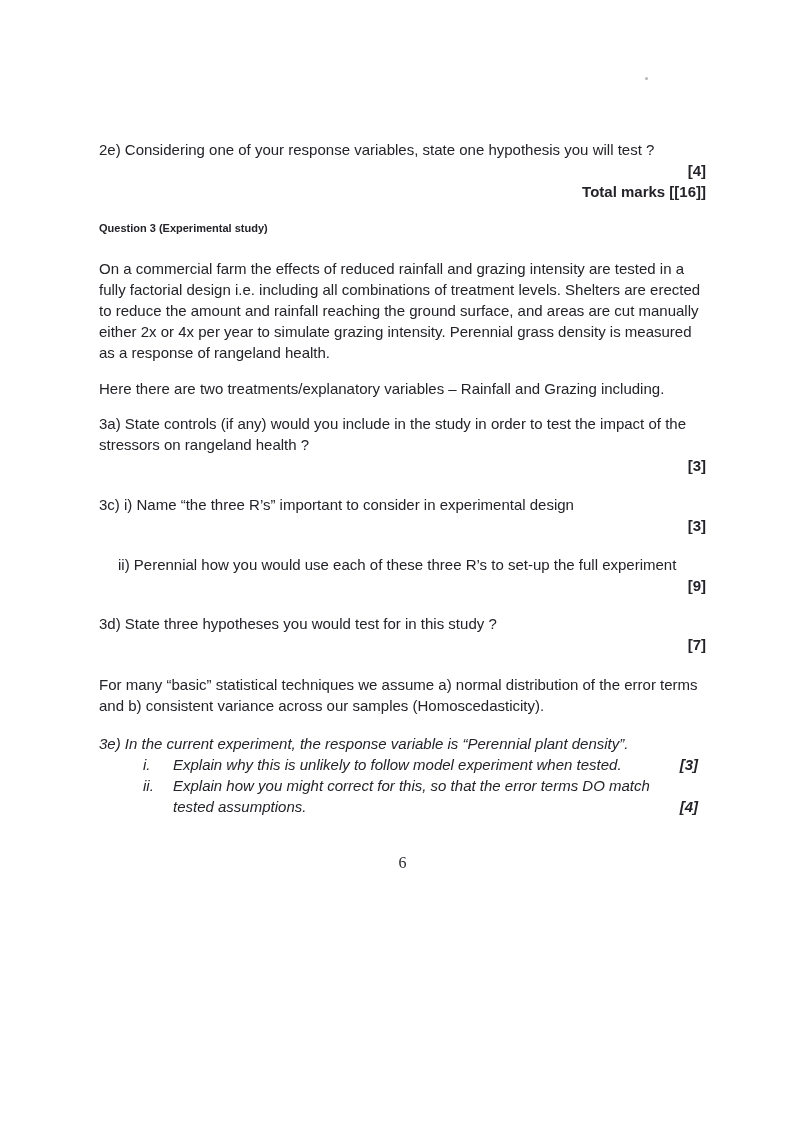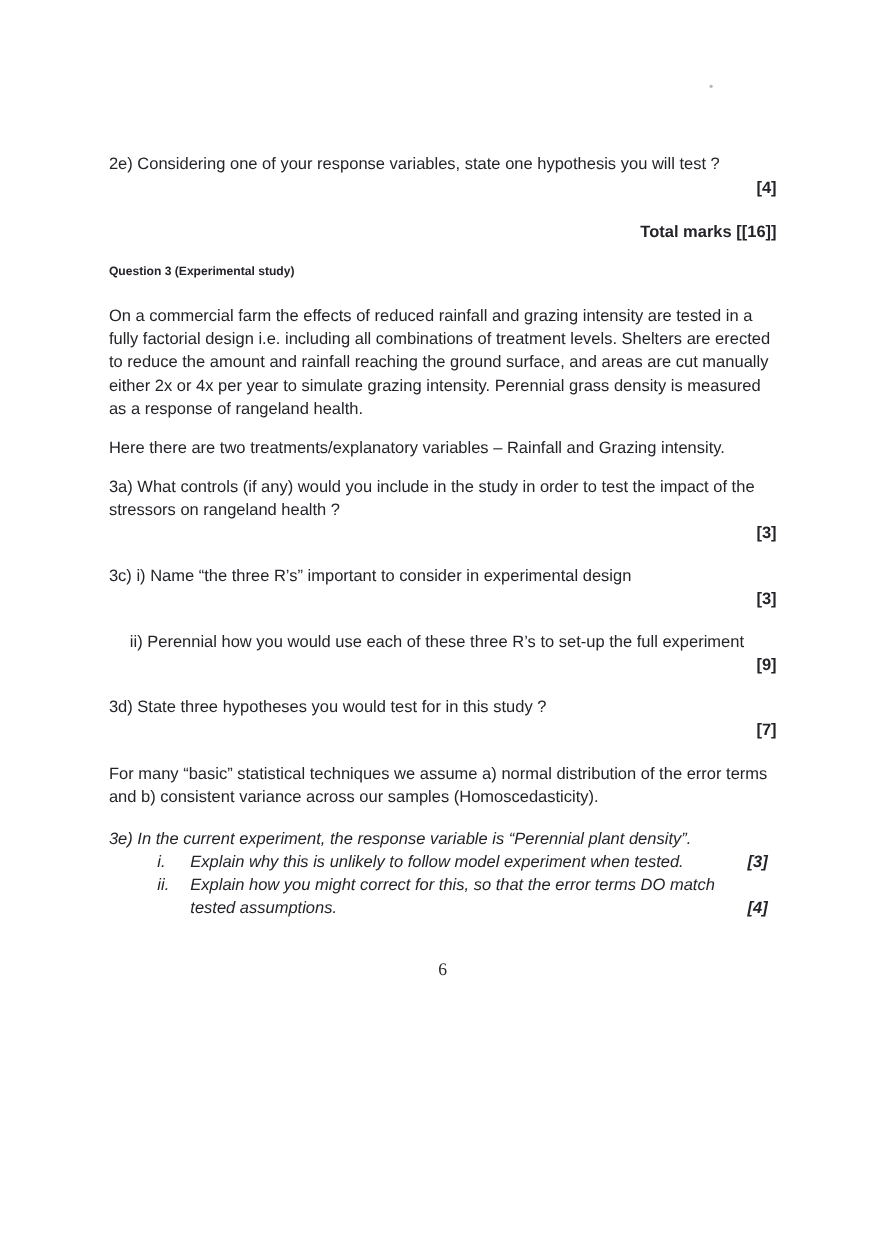--- a/index.html
+++ b/index.html
@@ -33,21 +33,21 @@
   .indent { padding-left: 19px; }
   .marks {
     text-align: right;
     font-weight: bold;
     margin: 0;
   }
   .total-marks {
     text-align: right;
     font-weight: bold;
   }
-  .tm-q2 { margin-top: 19px; }
+  .tm-q2 { }
   .tm-q3 { margin-top: 41px; }
   .qheading {
     font-size: 11px;
     font-weight: bold;
     margin: 16px 0 0 0;
     line-height: 21px;
   }
   .para { margin-top: 19px; }
   .note { margin-top: 15px; }
   .block-3a { margin-top: 14px; }
@@ -96,24 +96,24 @@
       <p class="qtext">2e) Considering one of your response variables, state one hypothesis you will test ?</p>
       <p class="marks">[4]</p>
     </section>
 
     <p class="total-marks tm-q2">Total marks [[16]]</p>
 
     <h2 class="qheading">Question 3 (Experimental study)</h2>
 
     <p class="para">On a commercial farm the effects of reduced rainfall and grazing intensity are tested in a fully factorial design i.e. including all combinations of treatment levels. Shelters are erected to reduce the amount and rainfall reaching the ground surface, and areas are cut manually either 2x or 4x per year to simulate grazing intensity. Perennial grass density is measured as a response of rangeland health.</p>
 
-    <p class="note para">Here there are two treatments/explanatory variables – Rainfall and Grazing intensity.</p>
+    <p class="note para">Here there are two treatments/explanatory variables – Rainfall and Grazing including.</p>
 
     <section class="block block-3a">
-      <p class="qtext">3a) What controls (if any) would you include in the study in order to test the impact of the stressors on rangeland health ?</p>
+      <p class="qtext">3a) State controls (if any) would you include in the study in order to test the impact of the stressors on rangeland health ?</p>
       <p class="marks">[3]</p>
     </section>
 
 
     <section class="block block-3ci">
       <p class="qtext">3c) i) Name “the three R’s” important to consider in experimental design</p>
       <p class="marks">[3]</p>
     </section>
 
     <section class="block block-3cii">

